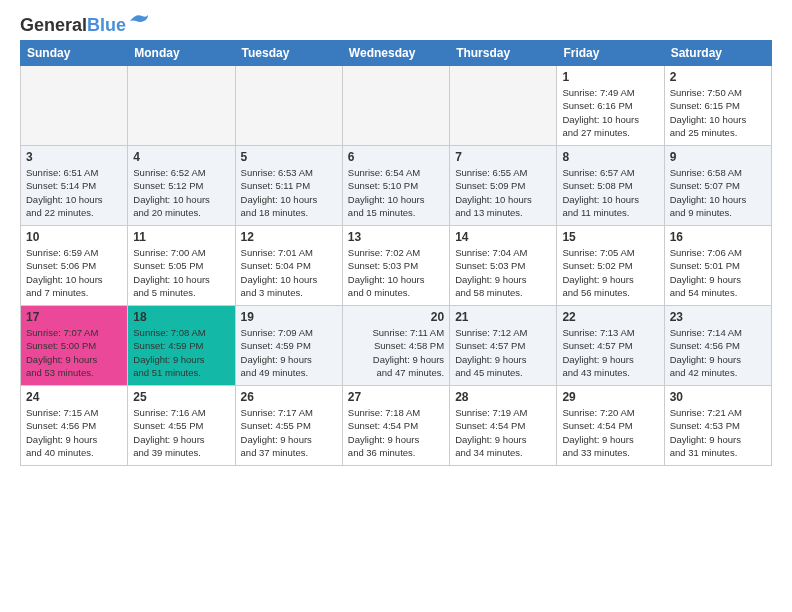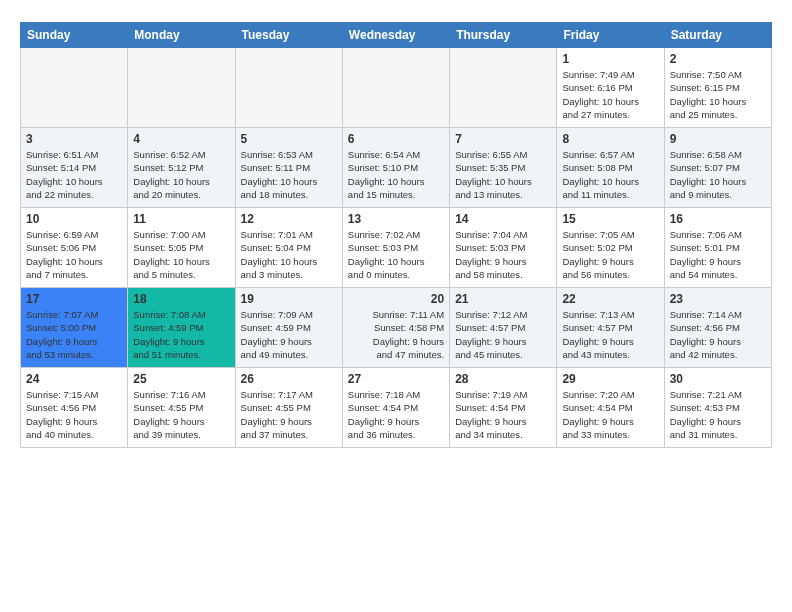--- a/index.html
+++ b/index.html
@@ -84,20 +84,30 @@
       font-size: 9.5px;
       line-height: 1.4;
       color: #333;
     }
   </style>
 </head>
 <body>
 
 <div class="page">
   <div class="header-area">
+    <div class="logo">
+      <div style="display:flex; align-items:center;">
+        <span class="logo-text">
+          <span>General</span><span class="blue">Blue</span>
+        </span>
+        <svg width="22" height="18" viewBox="0 0 22 18" style="margin-left:2px; margin-top:-10px;">
+          <path d="M2,10 Q8,2 14,5 Q18,7 20,4 Q20,8 16,10 Q12,12 8,10 Q5,9 2,10Z" fill="#4a90d9"></path>
+        </svg>
+      </div>
+    </div>
   </div>
 
   <table class="calendar">
     <thead>
       <tr>
       <th>Sunday</th>
           <th>Monday</th>
           <th>Tuesday</th>
           <th>Wednesday</th>
           <th>Thursday</th>
@@ -152,21 +162,21 @@
           <td style="background: rgb(240, 244, 248);">
             <span class="day-number">6</span>
             <div class="day-info" style="white-space: pre-line;">Sunrise: 6:54 AM
 Sunset: 5:10 PM
 Daylight: 10 hours
 and 15 minutes.</div>
           </td>
           <td style="background: rgb(240, 244, 248);">
             <span class="day-number">7</span>
             <div class="day-info" style="white-space: pre-line;">Sunrise: 6:55 AM
-Sunset: 5:35 PM
+Sunset: 5:09 PM
 Daylight: 10 hours
 and 13 minutes.</div>
           </td>
           <td style="background: rgb(240, 244, 248);">
             <span class="day-number">8</span>
             <div class="day-info" style="white-space: pre-line;">Sunrise: 6:57 AM
 Sunset: 5:08 PM
 Daylight: 10 hours
 and 11 minutes.</div>
           </td>
@@ -223,21 +233,21 @@
           </td>
           <td>
             <span class="day-number">16</span>
             <div class="day-info" style="white-space: pre-line;">Sunrise: 7:06 AM
 Sunset: 5:01 PM
 Daylight: 9 hours
 and 54 minutes.</div>
           </td>
         </tr>
         <tr style="background: rgb(240, 244, 248);">
-          <td style="background: #3b82f6; margin-left: 36px;">
+          <td style="background: #ec4899; margin-left: 36px;">
             <span class="day-number">17</span>
             <div class="day-info" style="white-space: pre-line;">Sunrise: 7:07 AM
 Sunset: 5:00 PM
 Daylight: 9 hours
 and 53 minutes.</div>
           </td>
           <td style="background: #14b8a6;">
             <span class="day-number">18</span>
             <div class="day-info" style="white-space: pre-line;">Sunrise: 7:08 AM
 Sunset: 4:59 PM

